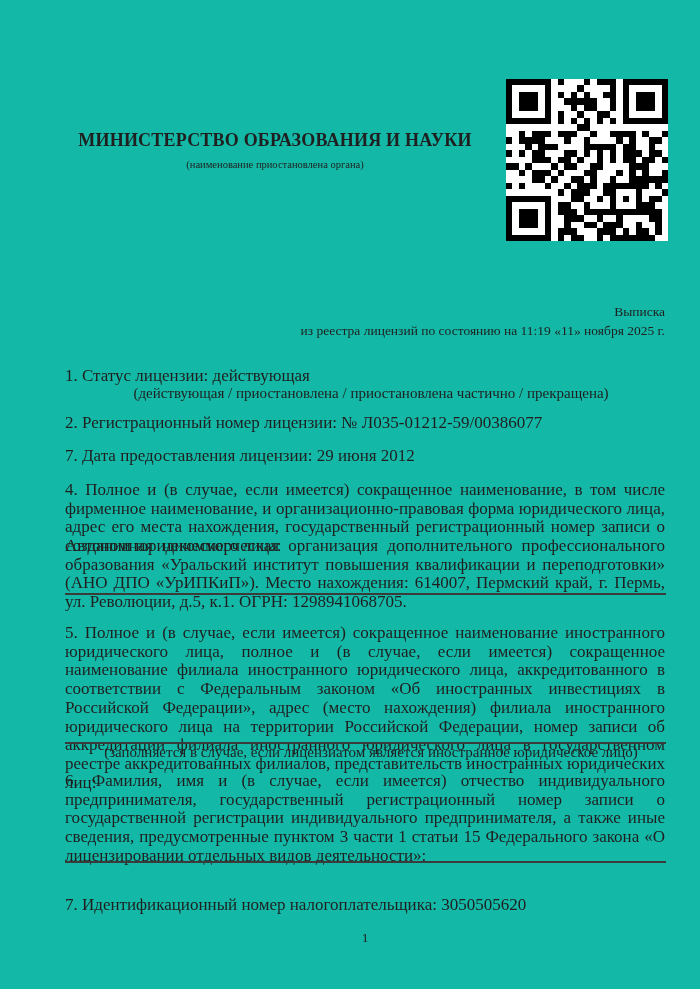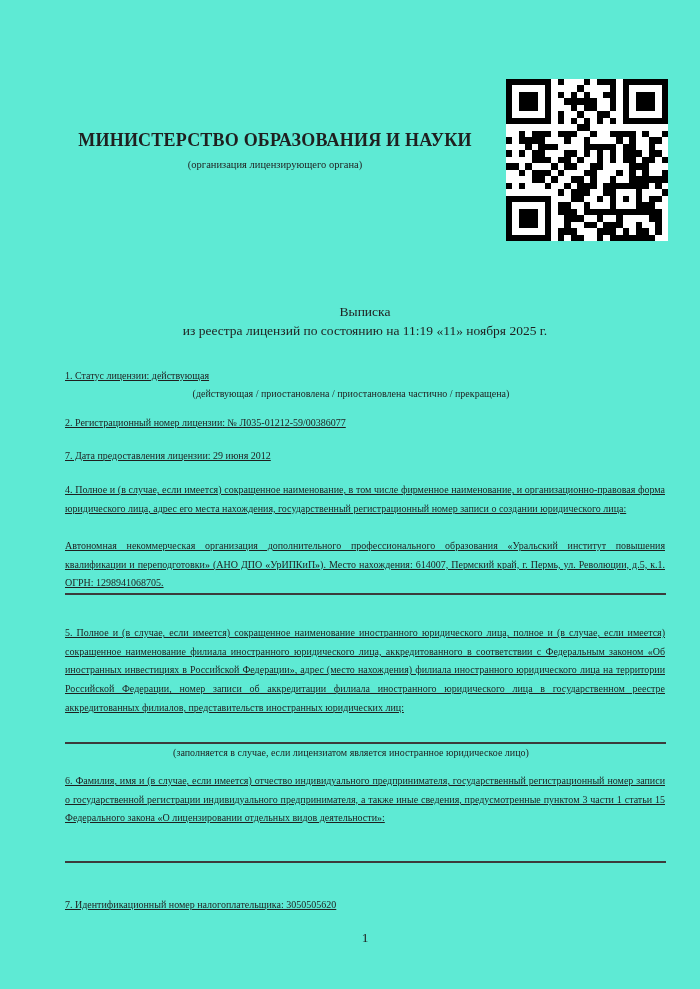--- a/index.html
+++ b/index.html
@@ -1,34 +1,34 @@
 <!DOCTYPE html>
 <html lang="ru"><head>
 <meta charset="utf-8">
 <style>
   html,body { margin:0; padding:0; background:#ffffff; }
   .page {
     position:relative; width:700px; height:989px; margin:0 auto;
-    background:#5eead4; overflow:hidden;
+    background:#14b8a6; overflow:hidden;
     font-family:"Liberation Serif", serif; color:#1f1f1f;
   }
   .qr { position:absolute; left:506px; top:79px; width:162px; height:162px; }
   .qr svg { width:100%; height:100%; shape-rendering:crispEdges; display:block; }
 
   .org-header { position:absolute; left:63px; top:129px; width:424px; text-align:center; }
   .org-name { font-weight:bold; font-size:18px; line-height:23px; letter-spacing:0.2px; }
   .org-caption { font-size:10.5px; line-height:13px; margin-top:6px; }
 
-  .doc-title { position:absolute; left:65px; top:302px; width:600px; text-align:center;
+  .doc-title { position:absolute; left:65px; top:302px; width:600px; text-align:right;
                font-size:13.5px; line-height:19px; }
 
-  .item { position:absolute; left:65px; width:600px; font-size:10px; line-height:18.7px;text-decoration:underline; }
+  .item { position:absolute; left:65px; width:600px; font-size:17px; line-height:18.7px; }
   .just { text-align:justify; }
-  .note { position:absolute; left:51px; width:600px; text-align:center;
-          font-size:10px; line-height:13px;font-family:Liberation Serif, serif; }
+  .note { position:absolute; left:71px; width:600px; text-align:center;
+          font-size:15px; line-height:13px;font-family:Liberation Serif, serif; }
   .rule { position:absolute; left:65px; width:601px; height:0;
           border-top:2px solid #3b3b3b; }
   .page-number { position:absolute; left:65px; top:929px; width:600px;
                  text-align:center; font-size:13.5px; line-height:18px; }
 </style>
 </head>
 <body>
 
 <div class="page">
 
@@ -353,21 +353,21 @@
         <rect x="18" y="24" width="1" height="1" fill="#000000"></rect>
         <rect x="19" y="24" width="1" height="1" fill="#000000"></rect>
         <rect x="20" y="24" width="1" height="1" fill="#000000"></rect>
         <rect x="21" y="24" width="1" height="1" fill="#000000"></rect>
         <rect x="22" y="24" width="1" height="1" fill="#000000"></rect>
       </svg>
     </div>
 
   <div class="org-header">
     <div class="org-name">МИНИСТЕРСТВО ОБРАЗОВАНИЯ И НАУКИ</div>
-    <div class="org-caption">(организация лицензирующего органа)</div>
+    <div class="org-caption">(наименование приостановлена органа)</div>
   </div>
 
   <div class="doc-title">
     <div>Выписка</div>
     <div>из реестра лицензий по состоянию на 11:19 «11» ноября 2025 г.</div>
   </div>
 
   <div class="item" style="top:367px">1. Статус лицензии: действующая</div>
   <div class="note" style="top:387px">(действующая / приостановлена / приостановлена частично / прекращена)</div>
 

